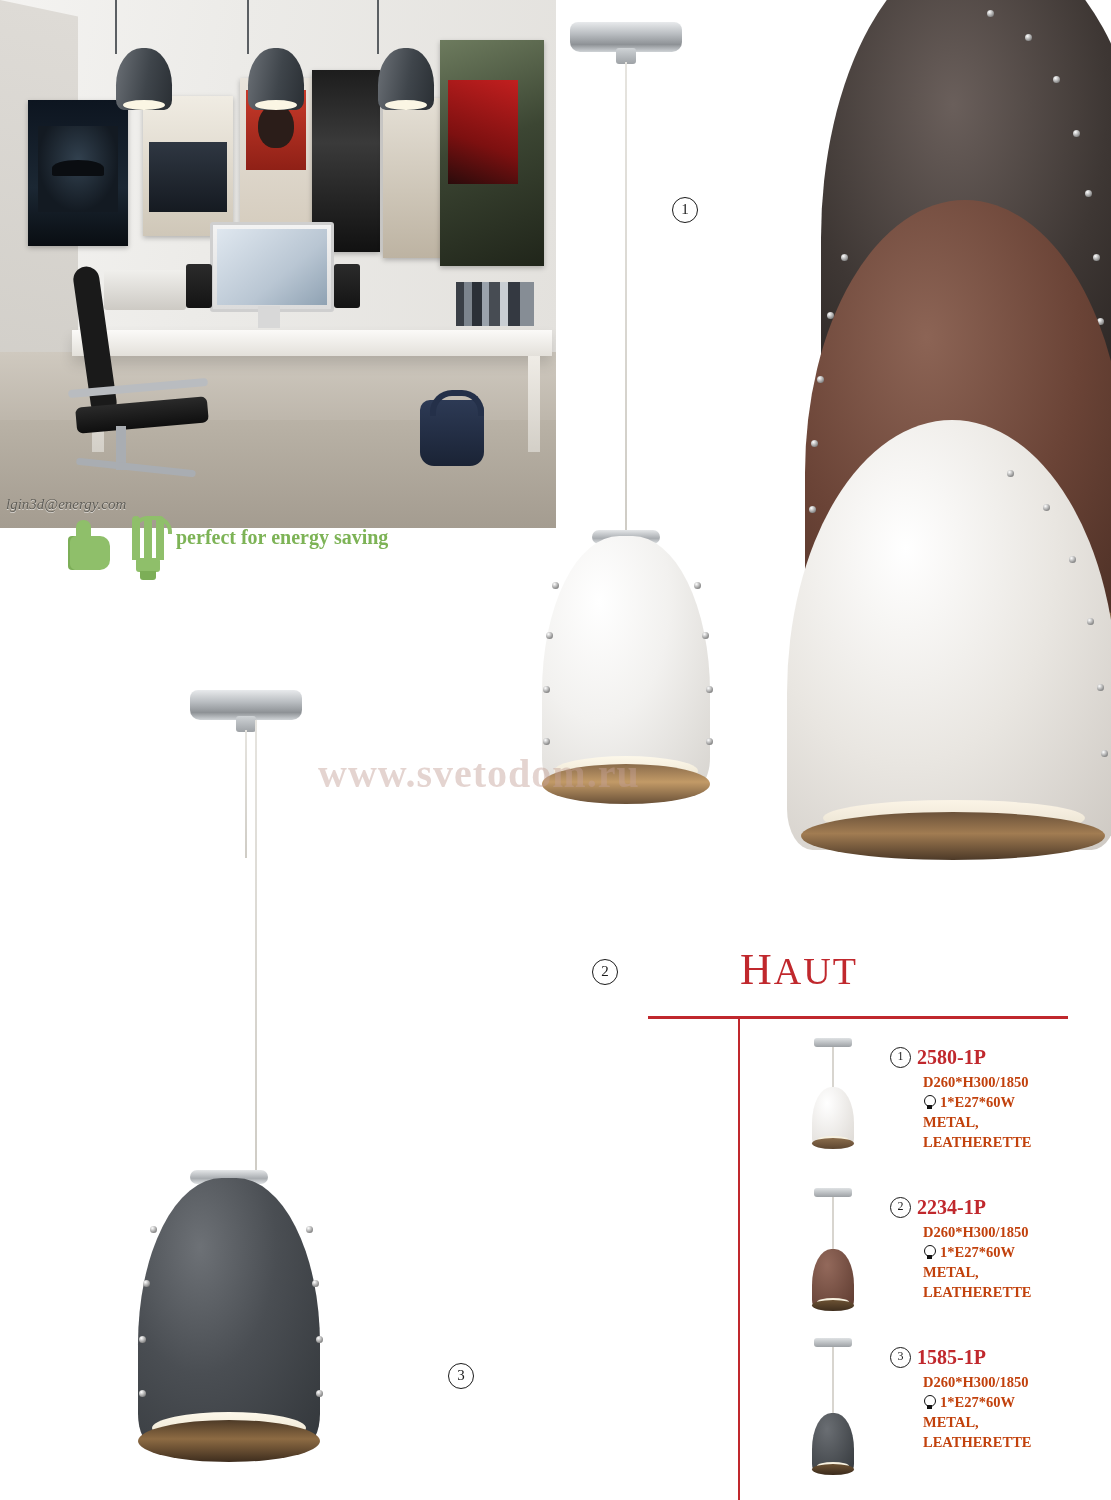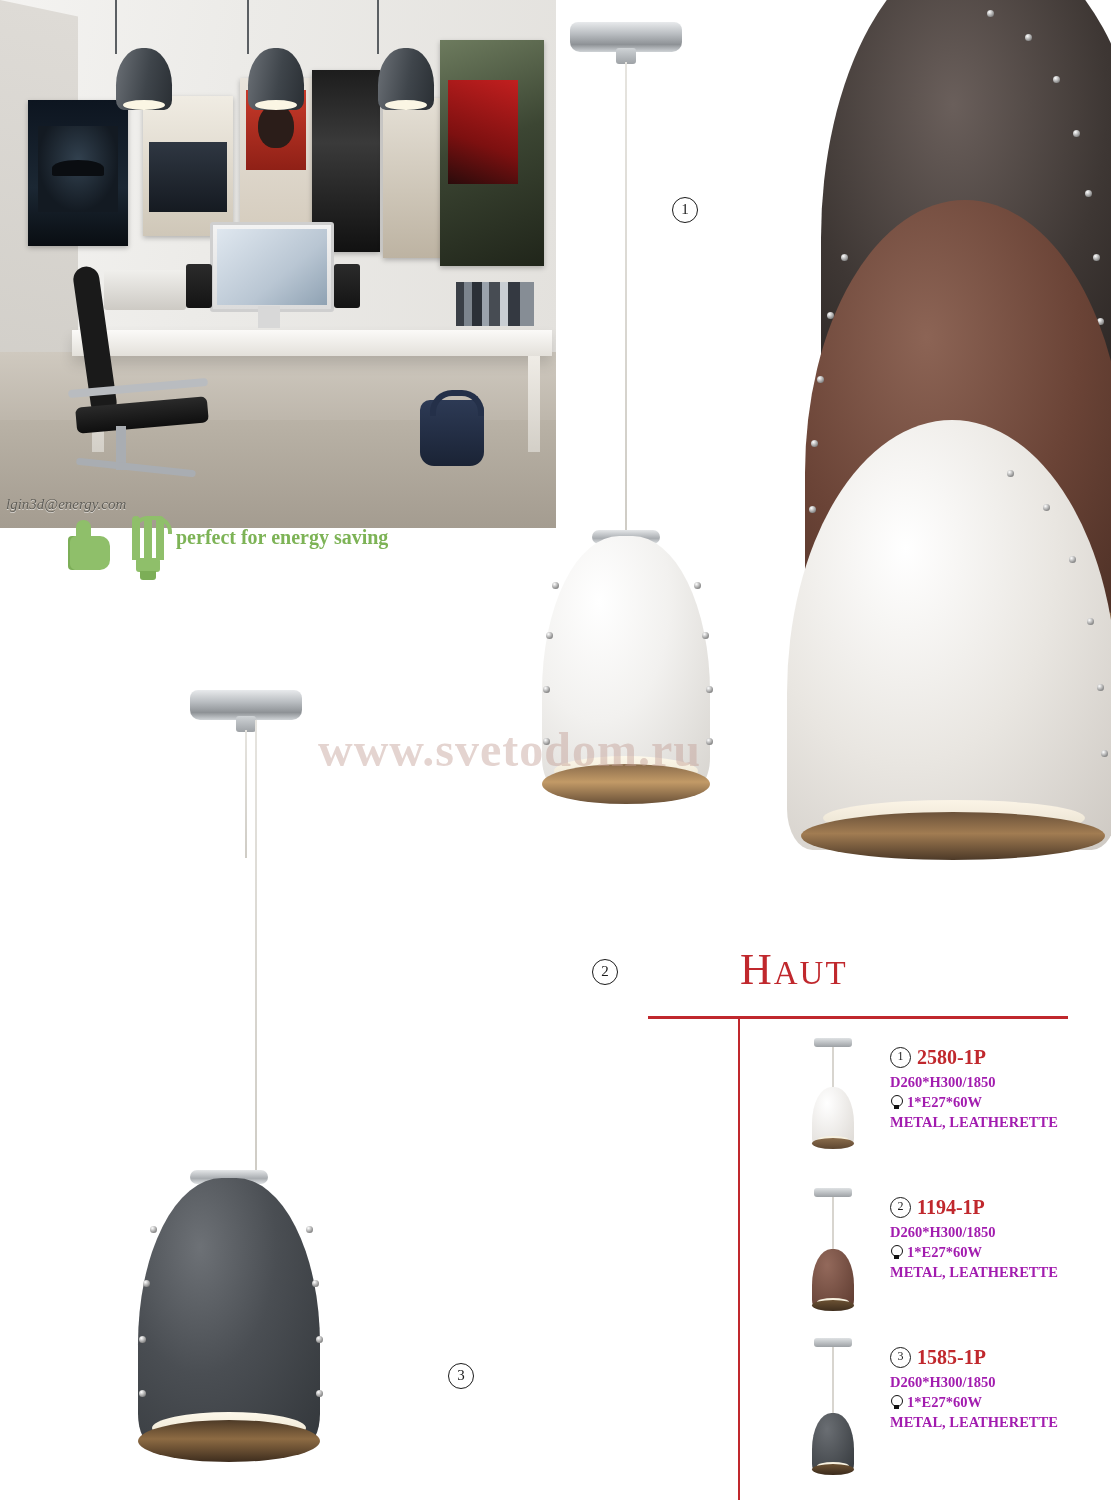--- a/index.html
+++ b/index.html
@@ -103,22 +103,22 @@
   .cfl .arc{position:absolute;left:4px;top:0;width:32px;height:14px;border:4px solid #8fbf6a;border-bottom:none;border-radius:16px 16px 0 0;}
   .cfl .base{position:absolute;left:8px;top:42px;width:24px;height:14px;background:#8fbf6a;border-radius:3px;}
   .cfl .base2{position:absolute;left:12px;top:55px;width:16px;height:9px;background:#7cae57;border-radius:0 0 3px 3px;}
   .energy-txt{position:absolute;left:106px;top:8px;}
   .energy-txt div{
     font-family:"Liberation Serif", serif;font-weight:bold;font-size:20px;color:#7db356;line-height:1.35;
   }
 
   
   .watermark{
-    position:absolute;left:318px;top:722px;width:470px;
-    font-family:"Liberation Serif", serif;font-size:48px;font-weight:bold;
+    position:absolute;left:318px;top:750px;width:470px;
+    font-family:"Liberation Serif", serif;font-size:40px;font-weight:bold;
     color:rgba(196,160,150,.45);letter-spacing:1px;white-space:nowrap;
   }
 
   
   .hero{position:absolute;right:0;top:0;width:420px;height:880px;overflow:hidden;}
   .hero-dark{
     position:absolute;left:130px;top:-60px;width:330px;height:470px;
     background:radial-gradient(ellipse at 40% 35%,#6a5f5b 0%,#3e3734 55%,#241f1d 100%);
     border-radius:52% 52% 8% 8%/66% 66% 10% 10%;
   }
@@ -221,21 +221,21 @@
   .co1{left:672px;top:196px;}
   .co2{left:592px;top:958px;}
   .co3{left:448px;top:1362px;}
 
   
   .panel{position:absolute;left:648px;top:930px;width:420px;height:570px;}
   .panel-title{
     position:absolute;left:92px;top:14px;
     font-family:"Liberation Serif", serif;font-size:44px;color:#c0282d;letter-spacing:2px;
   }
-  .panel-title .small{font-size:33px;}
+  .panel-title .small{font-size:38px;}
   .panel-rule{position:absolute;left:0;top:86px;width:420px;height:3px;background:#c0282d;}
   .panel-vline{position:absolute;left:90px;top:86px;width:2px;height:484px;background:#c0282d;}
 
   .item{position:absolute;left:100px;width:320px;height:150px;}
   .item .thumb-lamp{position:absolute;left:40px;top:4px;width:90px;height:142px;}
   .tl-canopy{position:absolute;left:26px;top:0;width:38px;height:9px;border-radius:3px;
     background:linear-gradient(180deg,#dfe2e4,#9da1a5);}
   .tl-wire{position:absolute;left:44px;top:9px;width:2px;background:#d8d5cf;}
   .tl-shade{position:absolute;border-radius:46% 46% 9% 9%/62% 62% 12% 12%;}
   .tl-rim{position:absolute;border-radius:50%;}
@@ -244,22 +244,22 @@
   .item .info{position:absolute;left:142px;top:12px;width:180px;}
   .item .code{
     font-family:"Liberation Serif", serif;font-weight:bold;font-size:20px;color:#c0282d;
     display:flex;align-items:center;gap:6px;
   }
   .item .code .idx{
     width:19px;height:19px;line-height:17px;border:1px solid #1a1a1a;border-radius:50%;
     font-size:12px;color:#1a1a1a;text-align:center;font-weight:normal;display:inline-block;
   }
   .item .spec{
-    font-family:"Liberation Serif", serif;font-weight:bold;font-size:14.5px;color:#a21caf;
-    line-height:1.38;margin-top:3px;
+    font-family:"Liberation Serif", serif;font-weight:bold;font-size:14.5px;color:#c2410c;
+    line-height:1.38;margin-top:3px;margin-left:33px;
   }
   .spec .bulbline{display:flex;align-items:center;gap:4px;}
   .bulb-ico{display:inline-block;width:13px;height:15px;position:relative;}
   .bulb-ico:before{content:"";position:absolute;left:1px;top:0;width:10px;height:10px;border:1.5px solid #111;border-radius:50%;}
   .bulb-ico:after{content:"";position:absolute;left:4px;top:10px;width:5px;height:4px;background:#111;}
 </style>
 </head>
 <body>
 
 <div class="page">
@@ -463,21 +463,21 @@
       <div class="thumb-lamp">
         <div class="tl-canopy"></div>
         <div class="tl-wire" style="top:9px;height:52px;"></div>
         <div class="tl-shade" style="left:24px;top:61px;width:42px;height:58px;background:radial-gradient(ellipse at 36% 28%,#93695b,#5e3b30);"></div>
         <div class="tl-glow" style="left:29px;top:110px;width:32px;height:8px;"></div>
         <div class="tl-rim" style="left:24px;top:112px;width:42px;height:11px;background:linear-gradient(180deg,#6b5133,#3f2e1e);"></div>
       </div>
       <div class="info">
         <div class="code">
           <span class="idx">2</span>
-          <span>1194-1P</span>
+          <span>2234-1P</span>
         </div>
         <div class="spec">
           <div>D260*H300/1850</div>
           <div class="bulbline">
             <span class="bulb-ico"></span>
             <span>1*E27*60W</span>
           </div>
           <div>METAL, LEATHERETTE</div>
         </div>
       </div>

